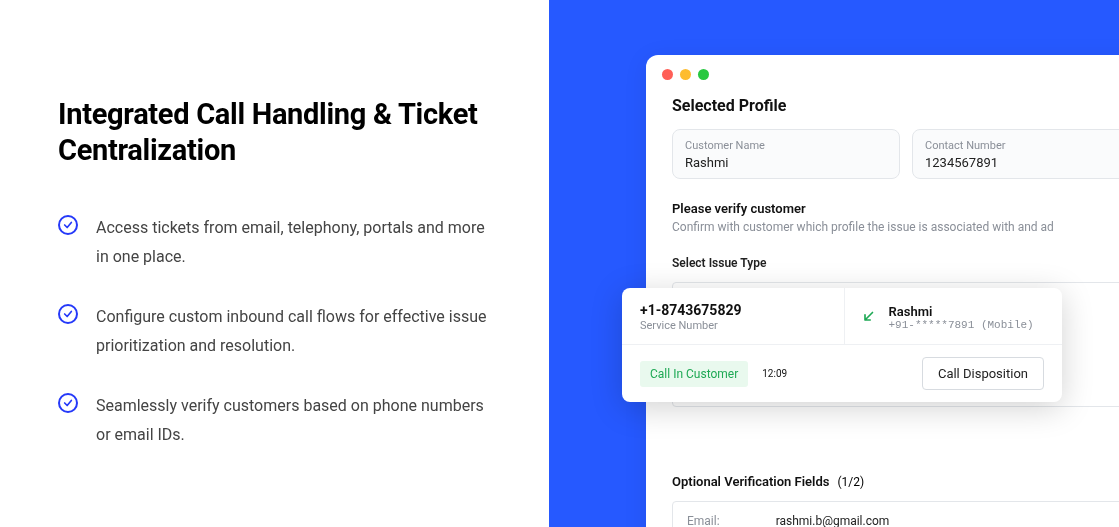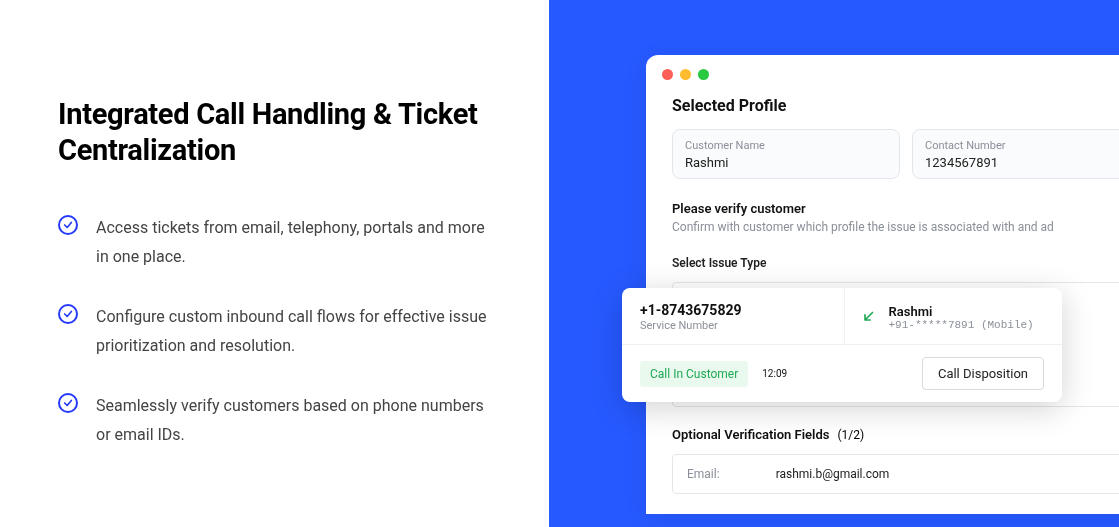--- a/index.html
+++ b/index.html
@@ -205,20 +205,21 @@
     .optional-row {
       margin-top: 20px;
       display: flex;
       align-items: baseline;
       gap: 8px;
     }
     .optional-title {
       font-size: 13px;
       font-weight: 600;
       color: #111;
+      margin-top: 47px;
     }
     .optional-count {
       font-size: 12px;
       color: #000000;
     }
     .email-box {
       margin-top: 12px;
       border: 1px solid #e3e6ea;
       border-radius: 4px;
       padding: 12px 14px;

